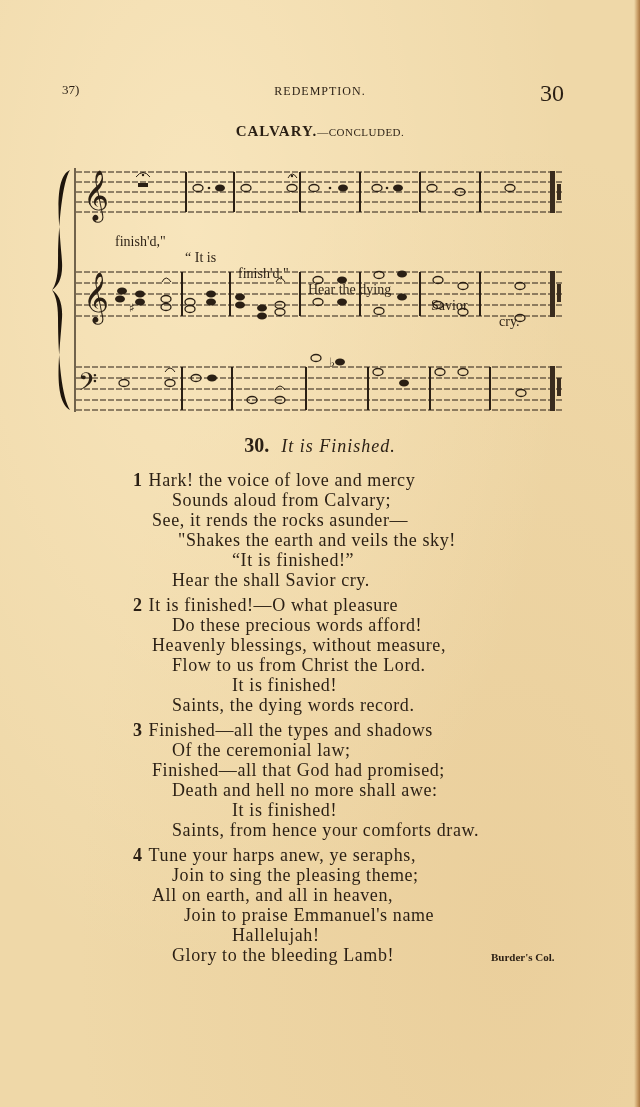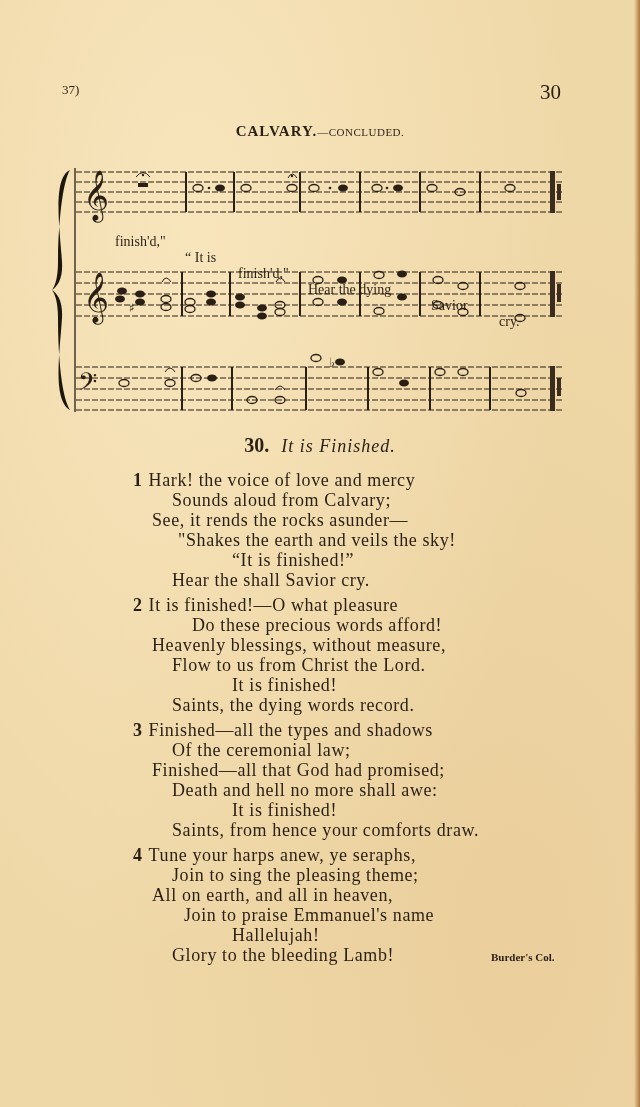--- a/index.html
+++ b/index.html
@@ -12,21 +12,21 @@
       font-family: "DejaVu Serif", "Liberation Serif", serif;
       color: #2a1f14;
     }
     .page-edge {
       position: absolute; right: 0; top: 0; width: 6px; height: 1107px;
       background: linear-gradient(to right, rgba(180,120,60,0) 0%, rgba(170,110,50,0.55) 60%, rgba(150,95,40,0.8) 100%);
     }
     .running-head { position: absolute; top: 80px; left: 0; width: 640px; height: 24px; }
     .rh-left { position: absolute; left: 62px; top: 2px; font-size: 13px; font-family: "Liberation Serif", serif; }
     .rh-center { position: absolute; left: 0; width: 640px; text-align: center; top: 4px; font-size: 12px; letter-spacing: 1px; font-family: "Liberation Serif", serif; }
-    .rh-right { position: absolute; left: 540px; top: 0px; font-size: 21px; font-family: "Liberation Serif", serif; text-align: center; }
+    .rh-right { position: absolute; left: 540px; top: 0px; font-size: 24px; font-family: "Liberation Serif", serif; text-align: center; }
     .tune-title { position: absolute; top: 122px; left: 0; width: 640px; text-align: center; font-family: "Liberation Serif", serif; }
     .tune-title .name { font-weight: bold; font-size: 15px; letter-spacing: 1px; }
     .tune-title .sub { font-size: 11px; letter-spacing: 0.5px; }
     .score { position: absolute; left: 0; top: 0; width: 640px; height: 440px; }
     .lyric-line { position: absolute; top: 218px; left: 115px; font-size: 14px; font-family: "Liberation Serif", serif; white-space: pre; }
     .lyric-line span { position: absolute; white-space: nowrap; }
     .hymn-heading { position: absolute; top: 434px; left: 0; width: 640px; text-align: center; font-size: 18px; font-family: "Liberation Serif", serif; }
     .hymn-heading .num { font-weight: bold; font-size: 20px; margin-right: 12px; }
     .hymn-heading .ttl { font-style: italic; letter-spacing: 1px; }
     .stanza { position: absolute; left: 0; width: 640px; }
@@ -37,20 +37,21 @@
     .vnum { font-weight: bold; margin-right: 6px; }
     .attribution { position: absolute; left: 455px; top: 951px; font-size: 11px; font-weight: bold; font-family: "Liberation Serif", serif; margin-left: 36px; }
   </style>
 </head>
 <body>
 
 <div class="page-edge"></div>
 
 <div class="running-head">
   <span class="rh-left">37)</span>
+  <span class="rh-center">REDEMPTION.</span>
   <span class="rh-right">30</span>
 </div>
 
 <div class="tune-title">
   <span class="name">CALVARY.</span><span class="sub">—CONCLUDED.</span>
 </div>
 
 <svg class="score" width="640" height="440" viewBox="0 0 640 440">
   <g stroke="#2a1f14" fill="none">
 
@@ -209,21 +210,21 @@
   <div class="line" style="left:133px;top:470px;"><span class="vnum">1</span><span>Hark! the voice of love and mercy</span></div>
   <div class="line" style="left:172px;top:490px;">Sounds aloud from Calvary;</div>
   <div class="line" style="left:152px;top:510px;">See, it rends the rocks asunder—</div>
   <div class="line" style="left:178px;top:530px;">"Shakes the earth and veils the sky!</div>
   <div class="line" style="left:232px;top:550px;">“It is finished!”</div>
   <div class="line" style="left:172px;top:570px;">Hear the shall Savior cry.</div>
 </div>
 
 <div class="stanza">
   <div class="line" style="left:133px;top:595px;"><span class="vnum">2</span><span>It is finished!—O what pleasure</span></div>
-  <div class="line" style="left:172px;top:615px;margin-left:20px;">Do these precious words afford!</div>
+  <div class="line" style="left:172px;top:615px;">Do these precious words afford!</div>
   <div class="line" style="left:152px;top:635px;">Heavenly blessings, without measure,</div>
   <div class="line" style="left:172px;top:655px;">Flow to us from Christ the Lord.</div>
   <div class="line" style="left:232px;top:675px;">It is finished!</div>
   <div class="line" style="left:172px;top:695px;">Saints, the dying words record.</div>
 </div>
 
 <div class="stanza">
   <div class="line" style="left:133px;top:720px;"><span class="vnum">3</span><span>Finished—all the types and shadows</span></div>
   <div class="line" style="left:172px;top:740px;">Of the ceremonial law;</div>
   <div class="line" style="left:152px;top:760px;">Finished—all that God had promised;</div>

